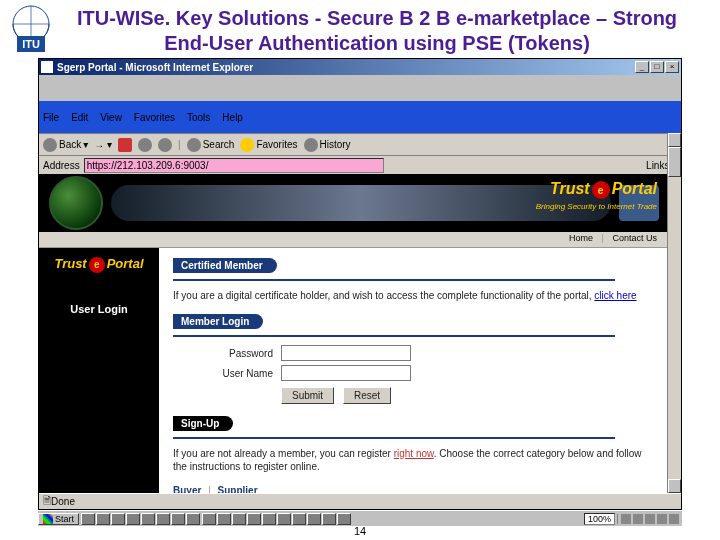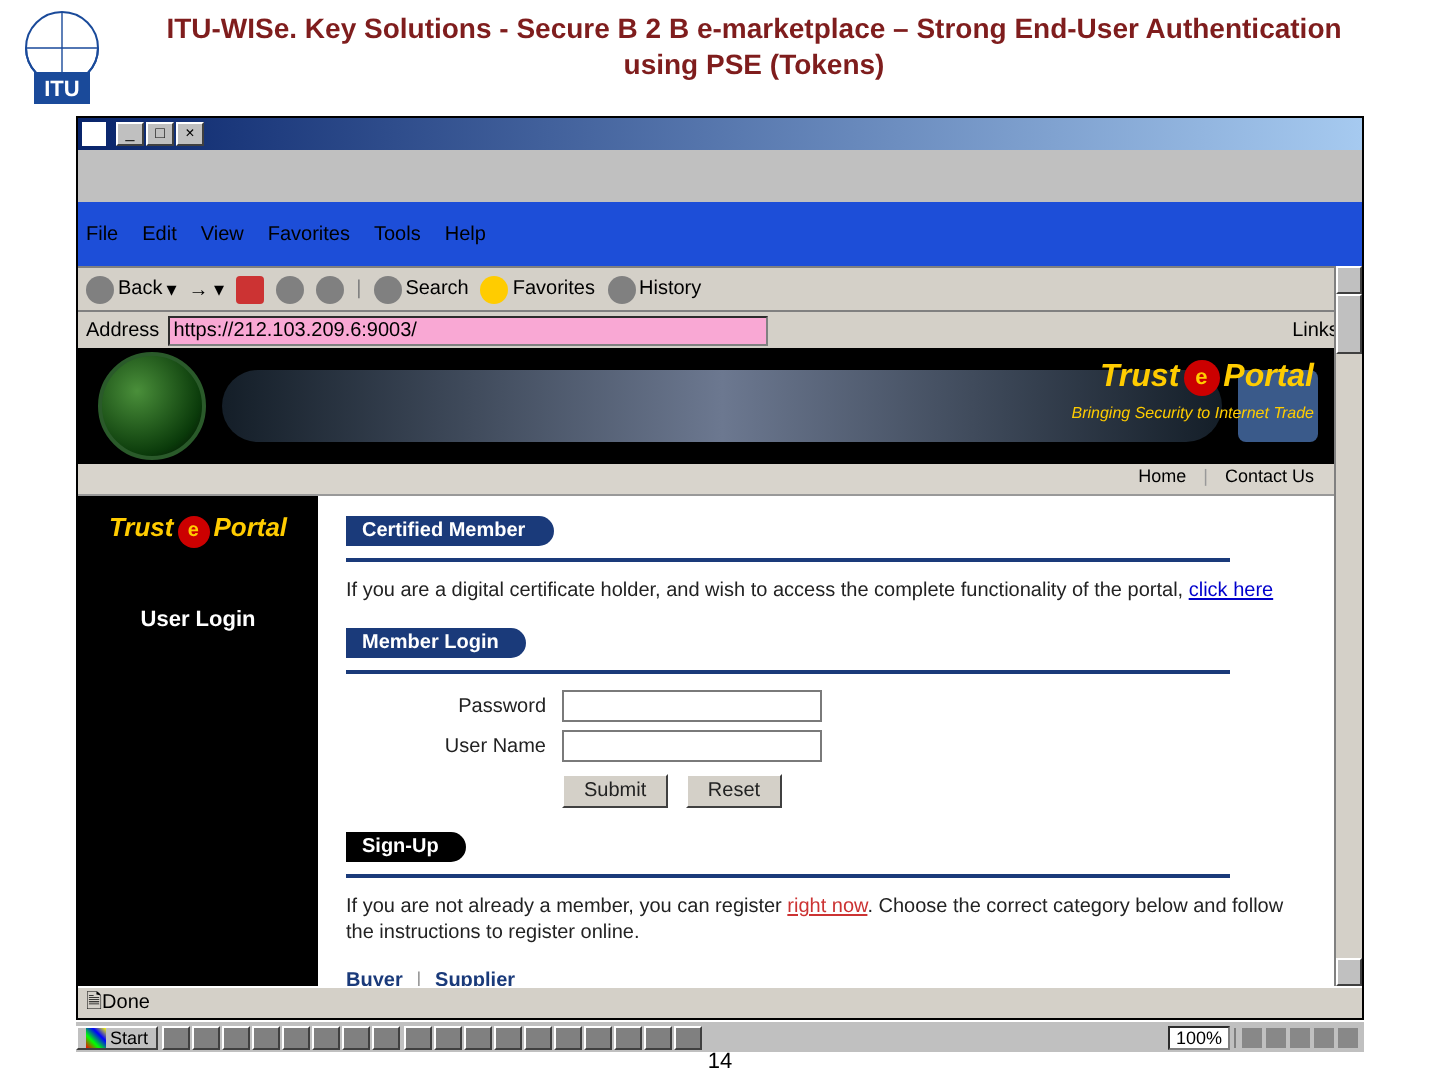--- a/index.html
+++ b/index.html
@@ -1,21 +1,21 @@
 <!DOCTYPE html>
 <html><head>
 <meta charset="utf-8">
 <style>
   * { box-sizing: border-box; margin: 0; padding: 0; }
   body { width: 720px; height: 540px; font-family: Arial, sans-serif; background: #fff; position: relative; overflow: hidden; }
 
   .slide-header { display: flex; align-items: flex-start; padding: 2px 0 0 0; }
   .itu-logo { width: 58px; height: 56px; margin: 0 4px 0 2px; position: relative; }
   .itu-logo svg { width: 100%; height: 100%; }
-  .slide-title { font-size: 14px; font-weight: bold; color: #7f1d1d; text-align: center; flex: 1; padding: 4px 30px 0 0; line-height: 1.25; }
+  .slide-title { font-size: 20px; font-weight: bold; color: #4c1d95; text-align: center; flex: 1; padding: 4px 30px 0 0; line-height: 1.25; }
 
   .browser-window { position: absolute; left: 38px; top: 58px; width: 644px; height: 452px; border: 1px solid #000; background: #c0c0c0; font-size: 10px; }
   .title-bar { height: 16px; background: linear-gradient(to right,#08246b,#a6caf0); color: #fff; display: flex; align-items: center; padding: 0 2px; font-size: 10px; }
   .title-bar .ie-icon { width: 12px; height: 12px; background: #fff; margin-right: 4px; display: inline-block; }
   .title-bar .title-text { flex: 1; font-weight: bold; }
   .title-bar .win-btn { width: 14px; height: 12px; background: #c0c0c0; border: 1px solid #fff; border-right-color:#404040; border-bottom-color:#404040; margin-left: 1px; font-size: 8px; text-align: center; line-height: 10px; color:#000; }
 
   .menu-bar { height: 16px; background: #1d4ed8; display: flex; align-items: center; padding: 16px 4px; font-size: 10px; border-bottom: 1px solid #808080; margin-top: 26px; }
   .menu-bar span { margin-right: 12px; }
 
@@ -93,20 +93,21 @@
         <rect x="15" y="34" width="28" height="16" fill="#1a4a9a"></rect>
         <text x="29" y="46" text-anchor="middle" fill="#fff" font-size="11" font-weight="bold" font-family="Arial">ITU</text>
       </svg>
   </div>
   <div class="slide-title">ITU-WISe. Key Solutions - Secure B 2 B e-marketplace – Strong End-User Authentication using PSE (Tokens)</div>
 </div>
 
 <div class="browser-window">
   <div class="title-bar">
     <span class="ie-icon"></span>
+    <span class="title-text">Sgerp Portal - Microsoft Internet Explorer</span>
     <span class="win-btn">_</span>
     <span class="win-btn">□</span>
     <span class="win-btn">×</span>
   </div>
   <div class="menu-bar">
     <span>File</span>
     <span>Edit</span>
     <span>View</span>
     <span>Favorites</span>
     <span>Tools</span>

